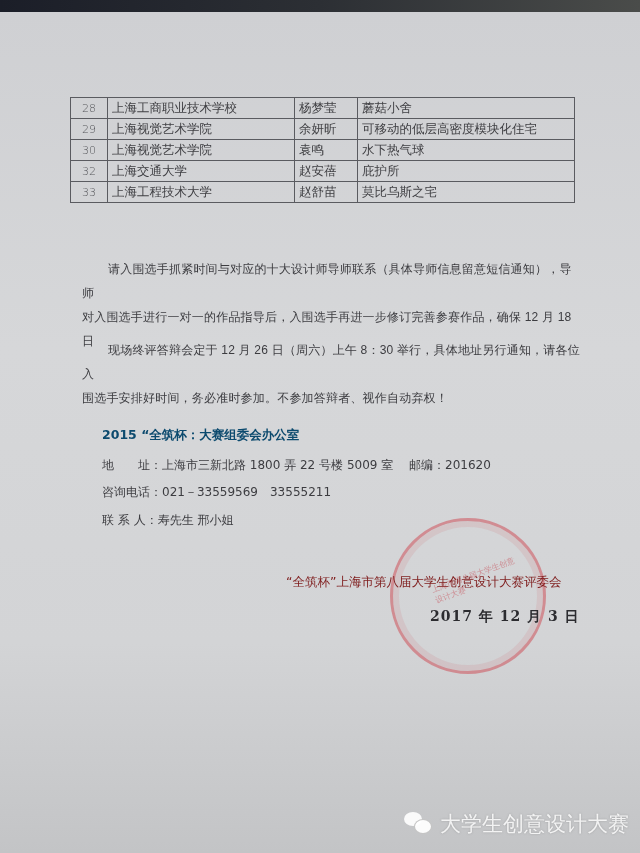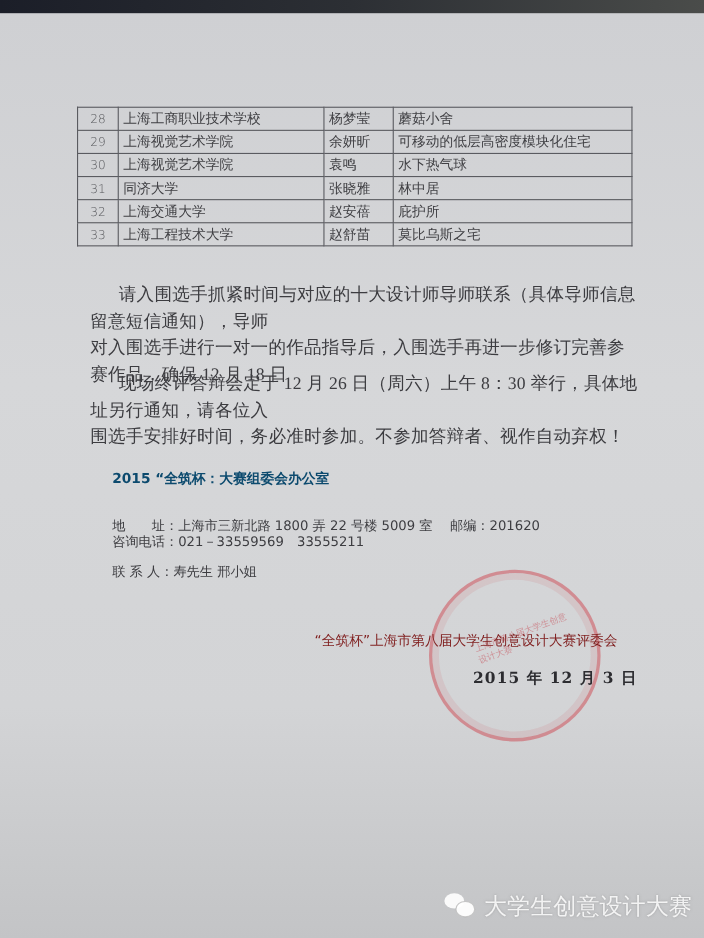--- a/index.html
+++ b/index.html
@@ -22,22 +22,22 @@
   }
   table.entries td {
     border:1px solid #5a5b60; height:20px; padding:0 4px; vertical-align:middle;
     font-family:"DejaVu Sans", sans-serif; font-weight:300;
   }
   td.num { width:28px; text-align:center; font-size:11px; color:#55565a; }
   td.school { width:178px; }
   td.author { width:54px; }
   td.work { }
   .para {
-    position:absolute; left:82px; width:500px; font-size:16px; line-height:24px;
-    font-family:Liberation Serif, serif; color:#3c3c40; letter-spacing:0.2px;
+    position:absolute; left:82px; width:500px; font-size:12px; line-height:24px;
+    font-family:Liberation Sans, sans-serif; color:#3c3c40; letter-spacing:0.2px;
   }
   .para .indent { display:inline-block; width:26px; }
   .office-title {
     position:absolute; left:102px; top:427px; font-weight:bold; font-size:12.5px;
     font-family:"DejaVu Sans", sans-serif; color:#0c4a6e;
   }
   .info-line {
     position:absolute; left:102px; font-size:12px; font-family:"DejaVu Sans", sans-serif; color:#3c3c40;
   }
   .info-line .lbl { display:inline-block; }
@@ -87,26 +87,20 @@
       <td class="author">余妍昕</td>
       <td class="work">可移动的低层高密度模块化住宅</td>
     </tr>
     <tr>
       <td class="num">30</td>
       <td class="school">上海视觉艺术学院</td>
       <td class="author">袁鸣</td>
       <td class="work">水下热气球</td>
     </tr>
     <tr>
-      <td class="num">31</td>
-      <td class="school">同济大学</td>
-      <td class="author">张晓雅</td>
-      <td class="work">林中居</td>
-    </tr>
-    <tr>
       <td class="num">32</td>
       <td class="school">上海交通大学</td>
       <td class="author">赵安蓓</td>
       <td class="work">庇护所</td>
     </tr>
     <tr>
       <td class="num">33</td>
       <td class="school">上海工程技术大学</td>
       <td class="author">赵舒苗</td>
       <td class="work">莫比乌斯之宅</td>
@@ -119,36 +113,36 @@
   <div>对入围选手进行一对一的作品指导后，入围选手再进一步修订完善参赛作品，确保 12 月 18 日</div>
 </div>
 
 <div class="para" style="top:338px;">
   <div><span class="indent"></span><span>现场终评答辩会定于 12 月 26 日（周六）上午 8：30 举行，具体地址另行通知，请各位入</span></div>
   <div>围选手安排好时间，务必准时参加。不参加答辩者、视作自动弃权！</div>
 </div>
 
 <div class="office-title">2015 “全筑杯：大赛组委会办公室</div>
 
-<div class="info-line" style="top:470px;">
+<div class="info-line" style="top:457px;">
   <span class="lbl">地　　址：</span><span>上海市三新北路 1800 弄 22 号楼 5009 室　 邮编：201620</span>
 </div>
 <div class="info-line" style="top:484px;">
   <span class="lbl">咨询电话：</span><span>021－33559569　33555211</span>
 </div>
 <div class="info-line" style="top:512px;">
   <span class="lbl">联 系 人：</span><span>寿先生 邢小姐</span>
 </div>
 
 <div class="stamp">
   <div class="stamp-text" style="font-size:8px; width:90px;">上海市第八届大学生创意设计大赛</div>
 </div>
 
 <div class="committee">“全筑杯”上海市第八届大学生创意设计大赛评委会</div>
-<div class="date">2015 年 12 月 3 日</div>
+<div class="date">2017 年 12 月 3 日</div>
 
 <div class="watermark">
   <span class="wechat-icon">
       <span class="b1"></span>
       <span class="b2"></span>
     </span>
   <span>大学生创意设计大赛</span>
 </div>
 
 </body></html>

